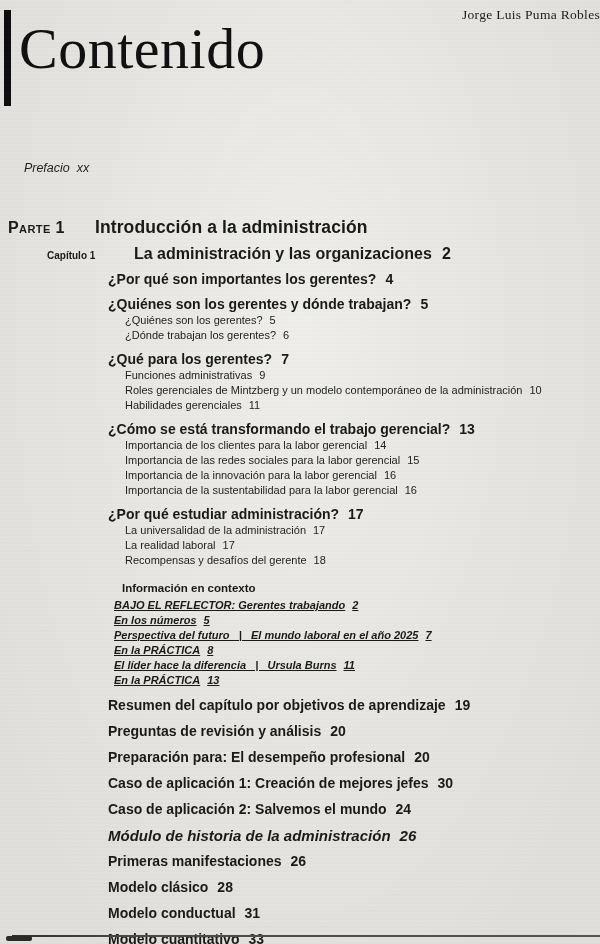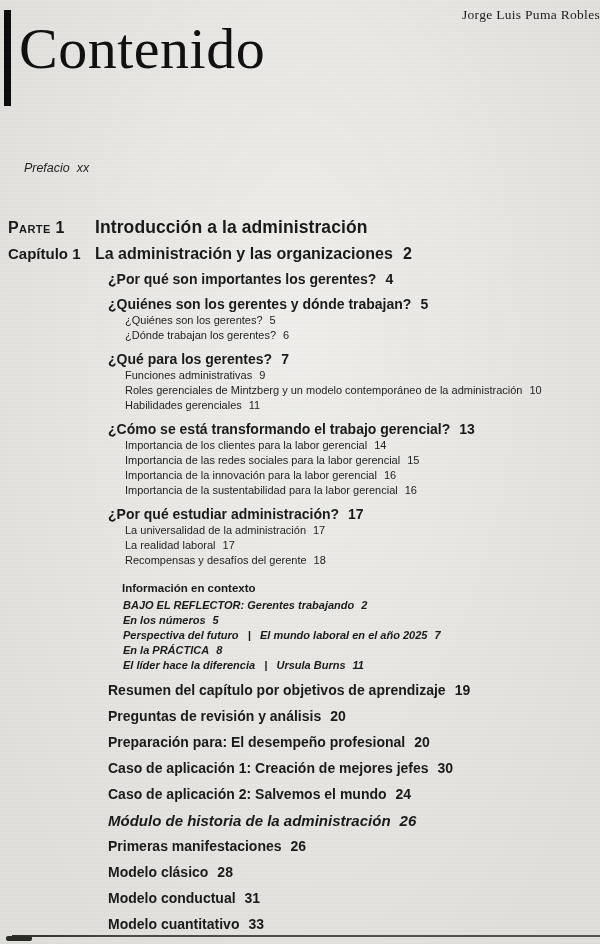--- a/index.html
+++ b/index.html
@@ -33,30 +33,30 @@
     font-size:58px;font-weight:normal;line-height:1.08;
     letter-spacing:0.5px;color:#111;
   }
   .preface{margin:44px 0 0 10px;font-size:12.5px;font-style:italic;line-height:15px;color:#1f1f1e;white-space:pre;}
   .preface .pg{margin-left:7px;}
   .head-row{display:flex;align-items:baseline;white-space:pre;}
   .part-row{margin-top:26px;}
   .chapter-row{margin-top:7px;}
   .row-label{flex:0 0 87px;padding-left:8px;box-sizing:content-box;font-weight:bold;}
   .part-label{font-size:16px;font-variant:small-caps;letter-spacing:0.4px;}
-  .chapter-label{font-size:15px;}
+  .chapter-label{font-size:10px;margin-left:39px;}
   .part-title{font-size:17.5px;font-weight:bold;letter-spacing:0.1px;}
   .chapter-title{font-size:16px;font-weight:bold;}
   .chapter-title .pg{margin-left:10px;}
   .toc{margin-top:2px;padding-left:95px;}
   .entry{position:relative;white-space:pre;color:#1a1a19;}
   .entry-section{margin:8px 0 0 13px;font-size:14px;font-weight:bold;line-height:17px;}
   .entry-sub{margin:0 0 0 30px;font-size:11px;line-height:15px;color:#232322;}
   .entry-heading{margin:13px 0 2px 27px;font-size:11.5px;font-weight:bold;line-height:15px;}
-  .entry-feature{margin:0 0 0 28px;font-size:11px;font-weight:bold;font-style:italic;line-height:15px;}
+  .entry-feature{margin:0 0 0 19px;font-size:11px;font-weight:bold;font-style:italic;line-height:15px;text-decoration:underline;}
   .entry-end{margin:9px 8px 0 13px;font-size:14px;font-weight:bold;line-height:17px;}
   .entry-module{margin:9px 0 0 13px;font-size:15px;font-weight:bold;font-style:italic;line-height:17px;}
   .pg{margin-left:9px;}
   .entry-sub .pg,.entry-feature .pg,.entry-heading .pg{margin-left:7px;}
   .scan-bottom-line{
     position:absolute;left:12px;right:0;bottom:7px;height:2px;
     background:linear-gradient(90deg,#2e2e2b,#4a4a46 20%,#55554f);
   }
   .scan-corner-blob{
     position:absolute;left:6px;bottom:3px;width:26px;height:5px;
@@ -106,20 +106,21 @@
       <div class="entry entry-section"><span class="entry-text">¿Por qué estudiar administración?</span><span class="pg">17</span></div>
       <div class="entry entry-sub"><span class="entry-text">La universalidad de la administración</span><span class="pg">17</span></div>
       <div class="entry entry-sub"><span class="entry-text">La realidad laboral</span><span class="pg">17</span></div>
       <div class="entry entry-sub"><span class="entry-text">Recompensas y desafíos del gerente</span><span class="pg">18</span></div>
       <div class="entry entry-heading"><span class="entry-text">Información en contexto</span></div>
       <div class="entry entry-feature"><span class="entry-text">BAJO EL REFLECTOR: Gerentes trabajando</span><span class="pg">2</span></div>
       <div class="entry entry-feature"><span class="entry-text">En los números</span><span class="pg">5</span></div>
       <div class="entry entry-feature"><span class="entry-text">Perspectiva del futuro   |   El mundo laboral en el año 2025</span><span class="pg">7</span></div>
       <div class="entry entry-feature"><span class="entry-text">En la PRÁCTICA</span><span class="pg">8</span></div>
       <div class="entry entry-feature"><span class="entry-text">El líder hace la diferencia   |   Ursula Burns</span><span class="pg">11</span></div>
+      <div class="entry entry-feature"><span class="entry-text">En la PRÁCTICA</span><span class="pg">13</span></div>
       <div class="entry entry-end"><span class="entry-text">Resumen del capítulo por objetivos de aprendizaje</span><span class="pg">19</span></div>
       <div class="entry entry-end"><span class="entry-text">Preguntas de revisión y análisis</span><span class="pg">20</span></div>
       <div class="entry entry-end"><span class="entry-text">Preparación para: El desempeño profesional</span><span class="pg">20</span></div>
       <div class="entry entry-end"><span class="entry-text">Caso de aplicación 1: Creación de mejores jefes</span><span class="pg">30</span></div>
       <div class="entry entry-end"><span class="entry-text">Caso de aplicación 2: Salvemos el mundo</span><span class="pg">24</span></div>
       <div class="entry entry-module"><span class="entry-text">Módulo de historia de la administración</span><span class="pg">26</span></div>
       <div class="entry entry-end"><span class="entry-text">Primeras manifestaciones</span><span class="pg">26</span></div>
       <div class="entry entry-end"><span class="entry-text">Modelo clásico</span><span class="pg">28</span></div>
       <div class="entry entry-end"><span class="entry-text">Modelo conductual</span><span class="pg">31</span></div>
       <div class="entry entry-end"><span class="entry-text">Modelo cuantitativo</span><span class="pg">33</span></div>

